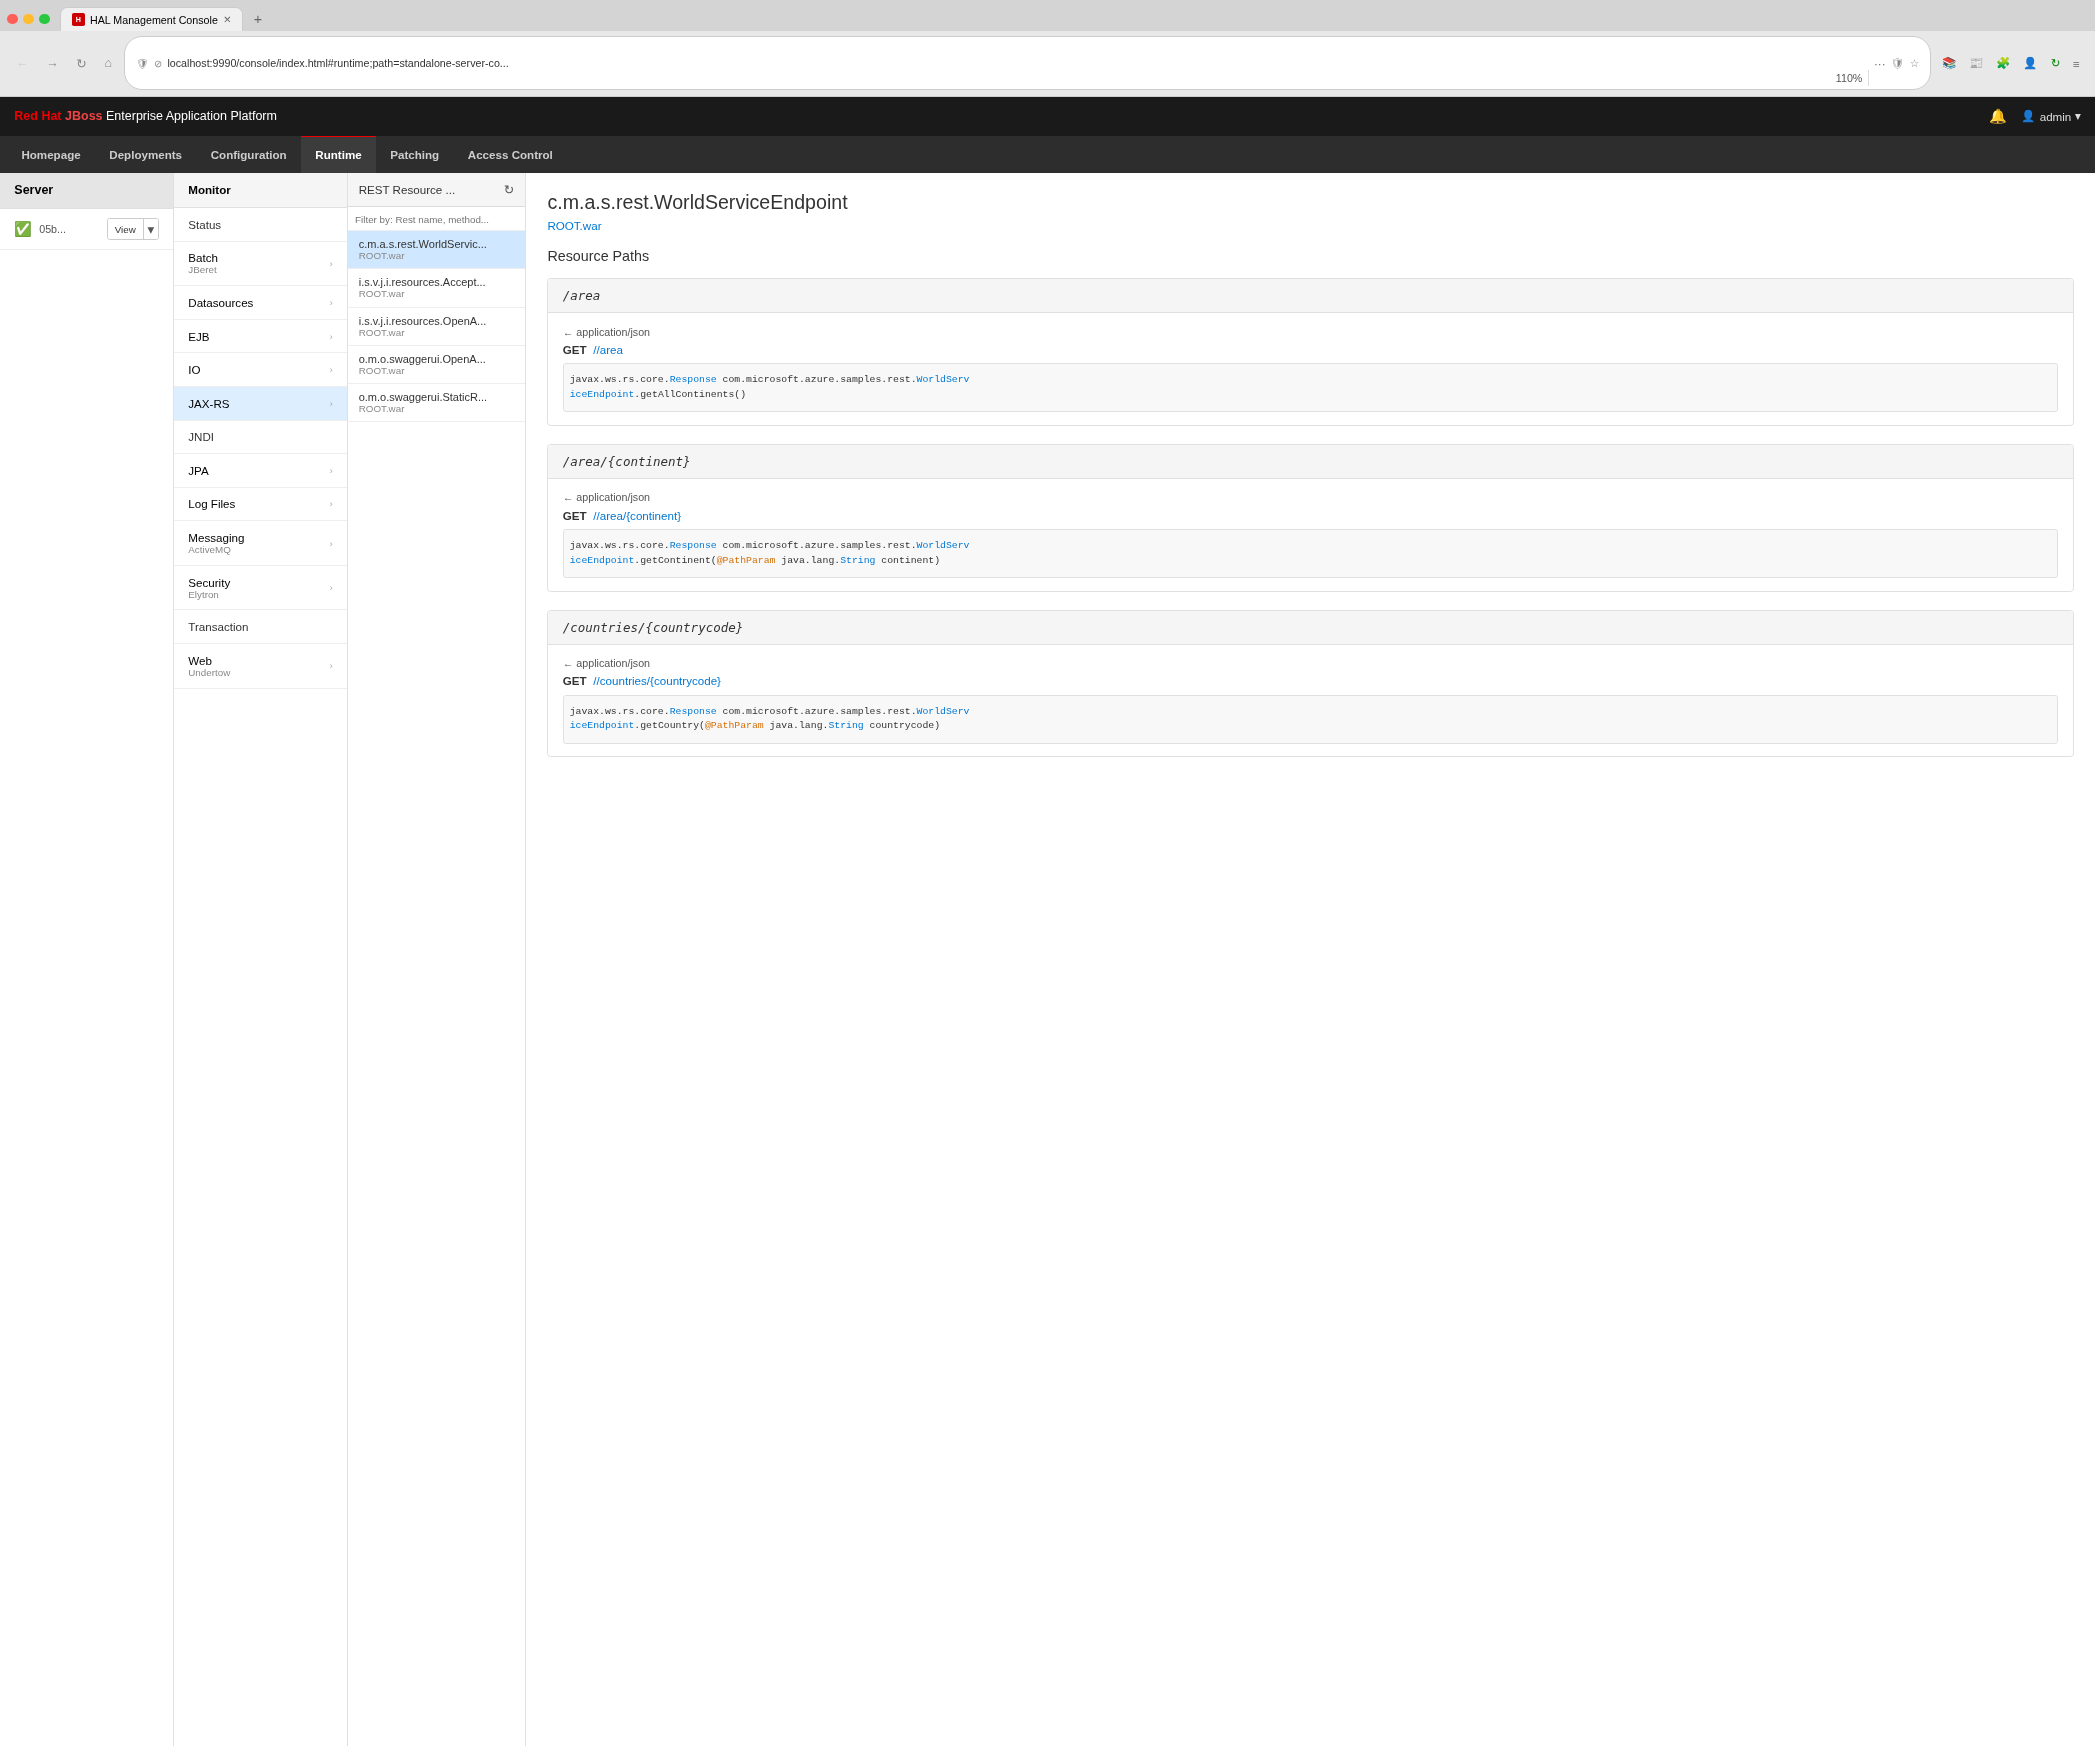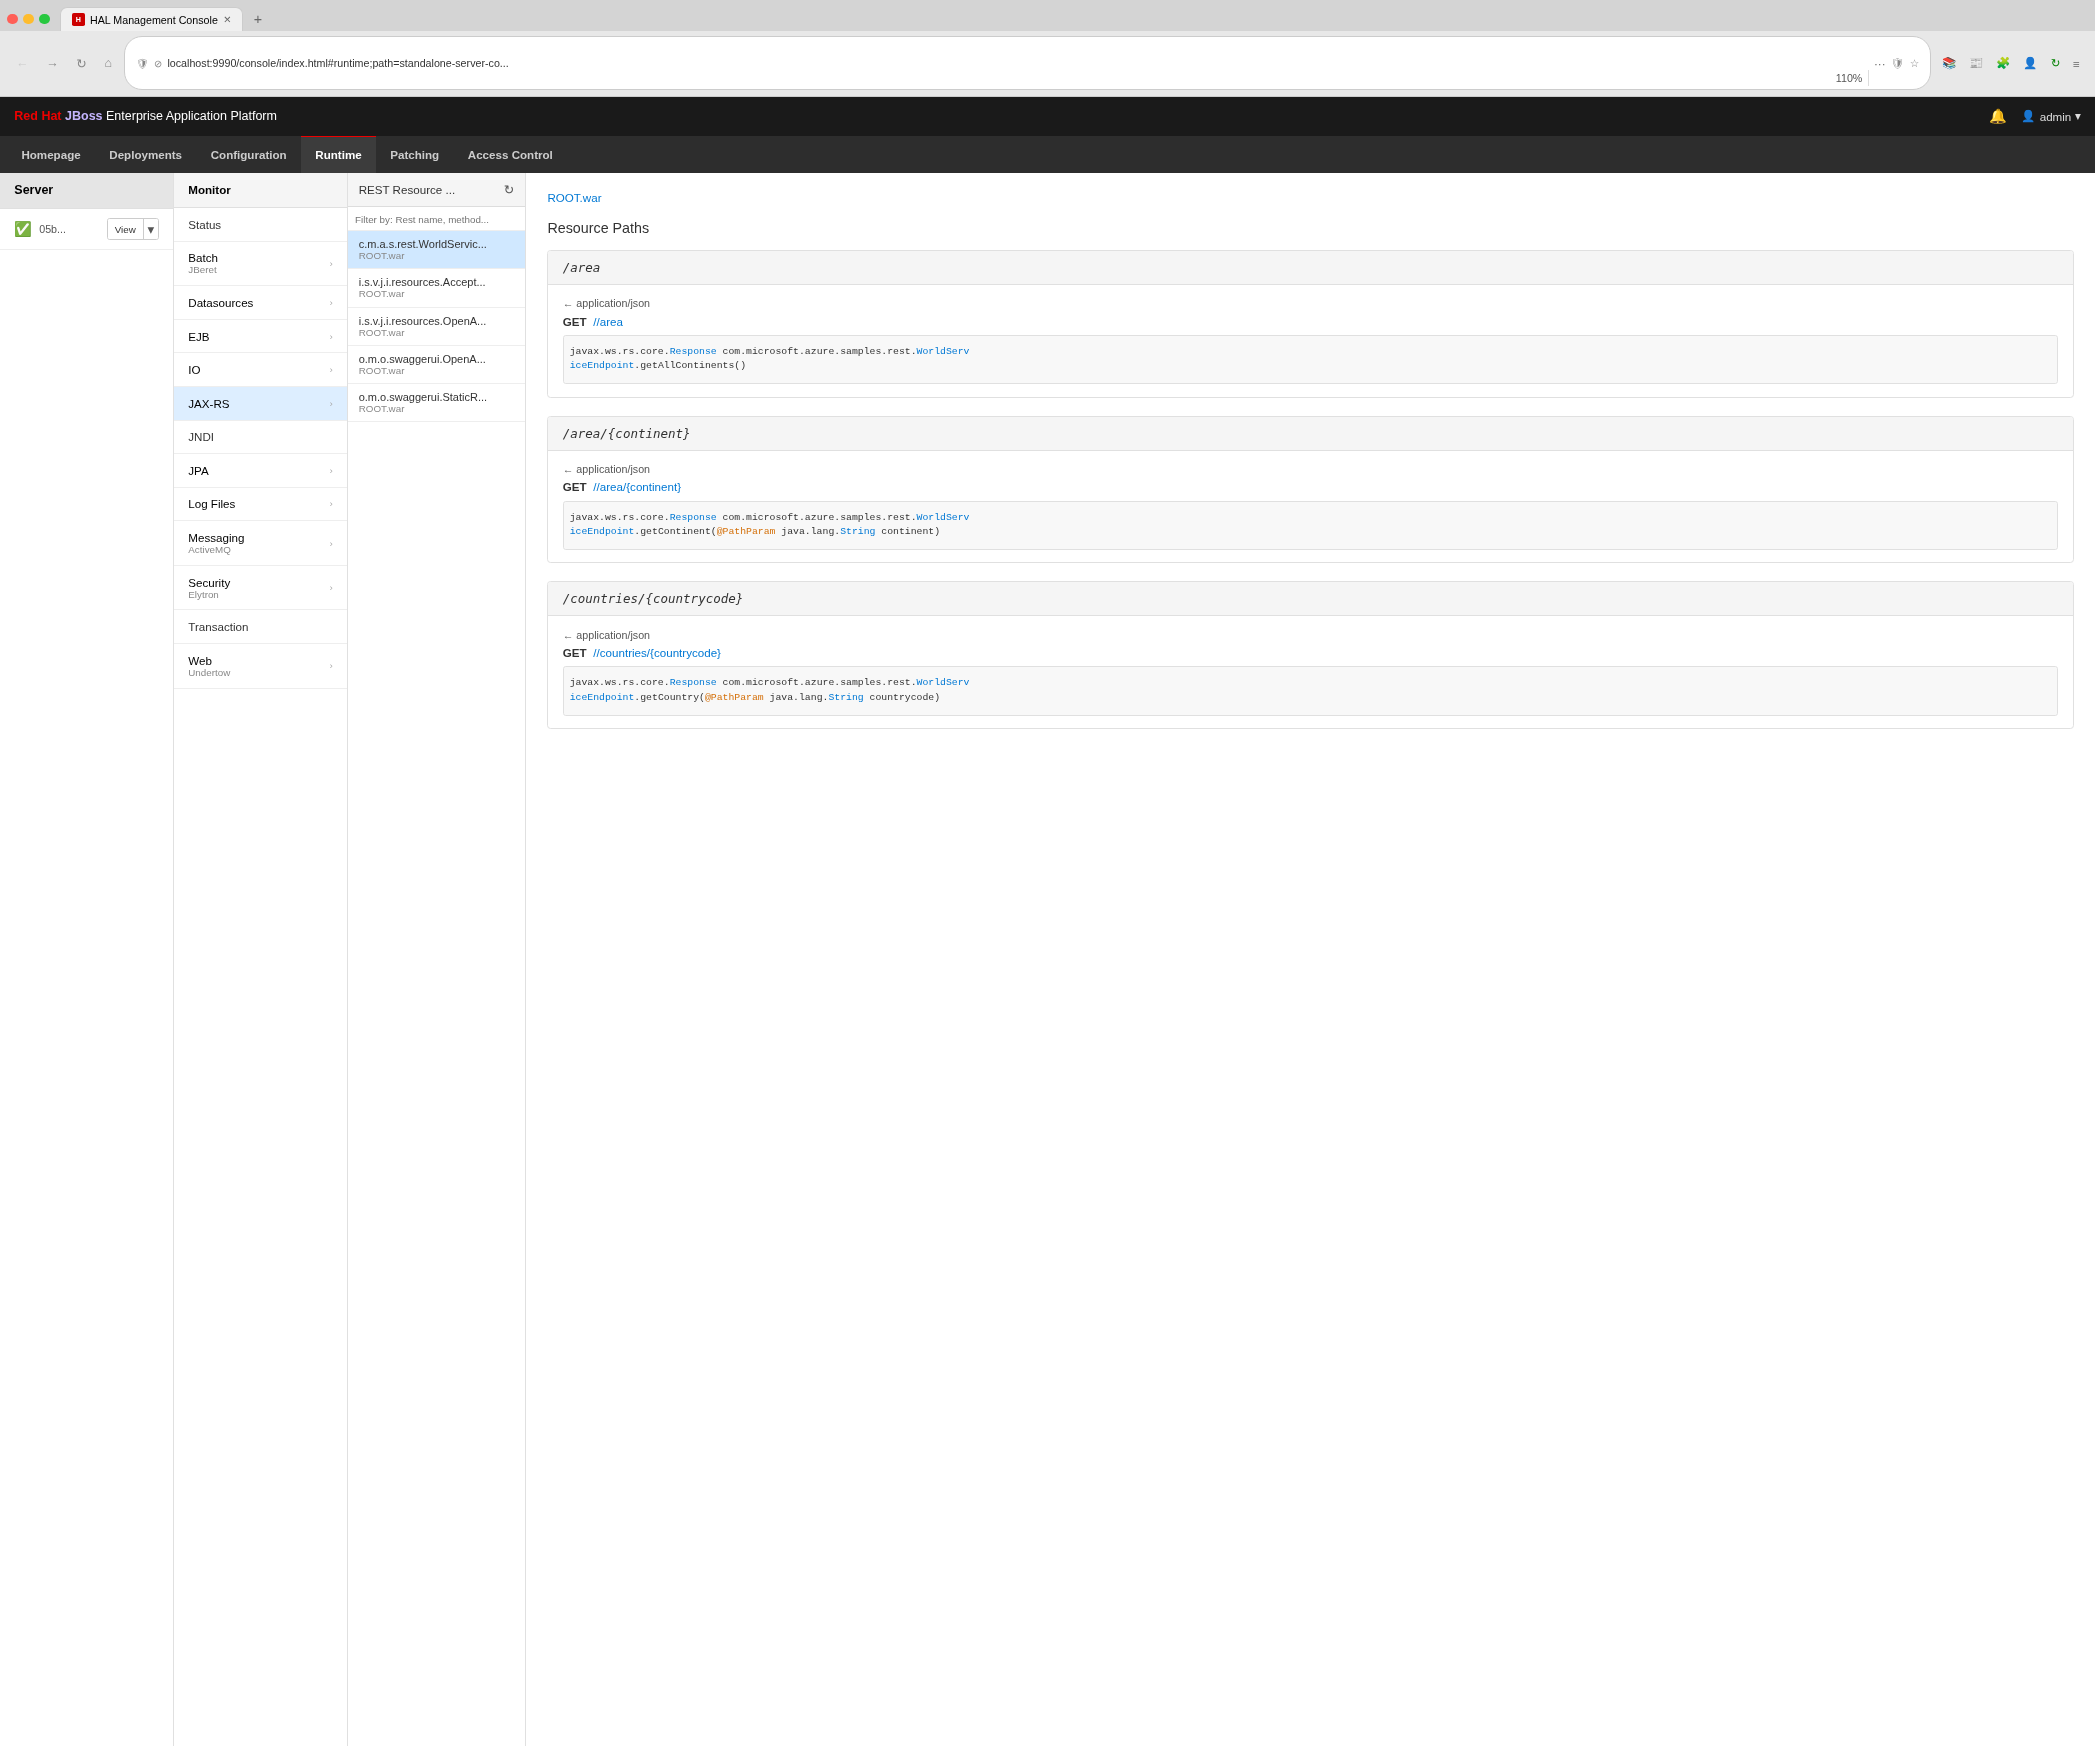--- a/index.html
+++ b/index.html
@@ -25,21 +25,21 @@
     .address-bar .lock-icon { color: #888; font-size: 9.8px; }
     .address-bar .url-text { flex: 1; color: #333; overflow: hidden; text-overflow: ellipsis; white-space: nowrap; }
     .zoom-badge { background: none; border: none; font-size: 10.7px; color: #555; padding: 1.8px 5.3px; border-right: 0.9px solid #ddd; margin-top: 29px; }
     .toolbar-icons { display: flex; gap: 3.6px; }
     .toolbar-icon-btn { background: none; border: none; color: #666; cursor: pointer; padding: 2.7px 4.5px; font-size: 11.6px; }
 
     
     .app-header { background: #1a1a1a; color: white; padding: 0 14.3px; display: flex; align-items: center; justify-content: space-between; height: 39px; }
     .app-brand { font-size: 12.5px; }
     .app-brand .brand-red { color: #e00; font-weight: bold; }
-    .app-brand .brand-jboss { color: #c4b5fd; font-weight: bold; }
+    .app-brand .brand-jboss { color: #ef4444; font-weight: bold; }
     .header-right { display: flex; align-items: center; gap: 14.3px; }
     .bell-icon { color: #aaa; font-size: 14.3px; cursor: pointer; }
     .user-info { display: flex; align-items: center; gap: 3.6px; font-size: 11.6px; color: #ddd; cursor: pointer; }
 
     
     .nav-bar { background: #2d2d2d; display: flex; align-items: center; height: 37px; padding: 0 7.1px; }
     .nav-item { color: #ccc; padding: 0 14.3px; height: 37px; display: flex; align-items: center; cursor: pointer; font-size: 11.6px; text-decoration: none; font-weight: bold; }
     .nav-item.active { background: #3c3c3c; color: white; border-top: 1.8px solid #e00; }
 
     
@@ -292,20 +292,21 @@
         <div class="rest-item-war">ROOT.war</div>
       </div>
       <div class="rest-item">
         <div class="rest-item-name">o.m.o.swaggerui.StaticR...</div>
         <div class="rest-item-war">ROOT.war</div>
       </div>
     </div>
   </div>
 
   <div class="detail-panel">
+    <h1 class="detail-title">c.m.a.s.rest.WorldServiceEndpoint</h1>
     <a class="detail-link">ROOT.war</a>
     <h2 class="section-title">Resource Paths</h2>
 
     
     <div class="resource-path-card">
       <div class="resource-path-header">
         <span class="resource-path-label">/area</span>
       </div>
       <div class="resource-path-body">
         <div class="arrow-label">← application/json</div>

